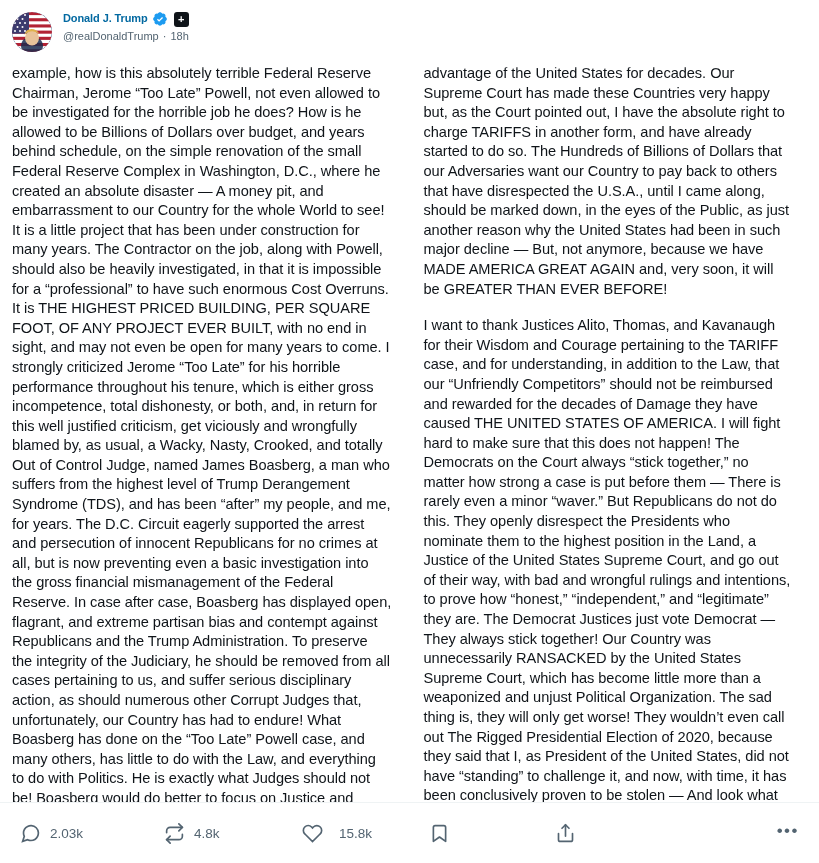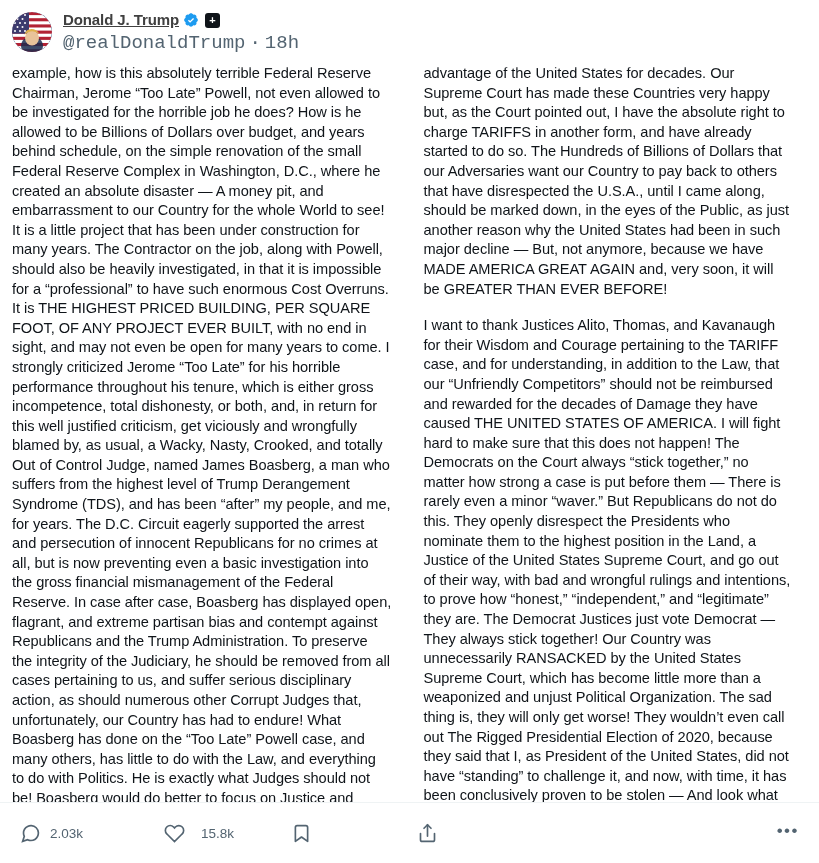--- a/index.html
+++ b/index.html
@@ -42,25 +42,24 @@
     justify-content: center;
     padding-top: 1px;
   }
   .name-row {
     display: flex;
     align-items: center;
     gap: 4px;
     line-height: 1.2;
   }
   .display-name {
-    font-size: 15px;
+    font-size: 11px;
     font-weight: bold;
-    color: #404040;
+    color: #0369a1;
     letter-spacing: -0.1px;
-    text-decoration: underline;
   }
   .verified-badge {
     width: 16px;
     height: 16px;
     flex: 0 0 16px;
     display: inline-block;
   }
   .gov-badge {
     width: 15px;
     height: 15px;
@@ -73,23 +72,22 @@
     font-size: 11px;
     font-weight: bold;
     line-height: 1;
     margin-left: 2px;
   }
   .handle-row {
     display: flex;
     align-items: flex-end;
     gap: 4px;
     margin-top: 3px;
-    font-size: 19px;
+    font-size: 11px;
     color: #536471;
-    font-family: Liberation Mono, monospace;
   }
   .handle-sep { color: #536471; }
 
   
   .columns {
     position: absolute;
     top: 64px;
     left: 0;
     right: 0;
     bottom: 61px;
@@ -233,20 +231,31 @@
 
   <div class="action sp-1">
     <span class="icon">
       <svg width="21" height="21" viewBox="0 0 24 24" aria-hidden="true">
         <path fill="none" stroke="#536471" stroke-width="1.9" d="M21 11.5a8.38 8.38 0 0 1-.9 3.8 8.5 8.5 0 0 1-7.6 4.7 8.38 8.38 0 0 1-3.8-.9L3 21l1.9-5.7a8.38 8.38 0 0 1-.9-3.8 8.5 8.5 0 0 1 4.7-7.6 8.38 8.38 0 0 1 3.8-.9h.5a8.48 8.48 0 0 1 8 8v.5z"></path>
       </svg>
     </span>
     <span>2.03k</span>
   </div>
 
+  <div class="action sp-2">
+    <span class="icon">
+      <svg width="21" height="21" viewBox="0 0 24 24" aria-hidden="true">
+        <path fill="none" stroke="#536471" stroke-width="1.9" stroke-linecap="round" stroke-linejoin="round" d="M17 1l4 4-4 4"></path>
+        <path fill="none" stroke="#536471" stroke-width="1.9" stroke-linecap="round" stroke-linejoin="round" d="M3 11V9a4 4 0 0 1 4-4h14"></path>
+        <path fill="none" stroke="#536471" stroke-width="1.9" stroke-linecap="round" stroke-linejoin="round" d="M7 23l-4-4 4-4"></path>
+        <path fill="none" stroke="#536471" stroke-width="1.9" stroke-linecap="round" stroke-linejoin="round" d="M21 13v2a4 4 0 0 1-4 4H3"></path>
+      </svg>
+    </span>
+    <span>4.8k</span>
+  </div>
 
   <div class="action sp-3">
     <span class="icon">
       <svg width="21" height="21" viewBox="0 0 24 24" aria-hidden="true">
         <path fill="none" stroke="#536471" stroke-width="1.9" d="M20.84 4.61a5.5 5.5 0 0 0-7.78 0L12 5.67l-1.06-1.06a5.5 5.5 0 0 0-7.78 7.78l1.06 1.06L12 21.23l7.78-7.78 1.06-1.06a5.5 5.5 0 0 0 0-7.78z"></path>
       </svg>
     </span>
     <span>15.8k</span>
   </div>
 

